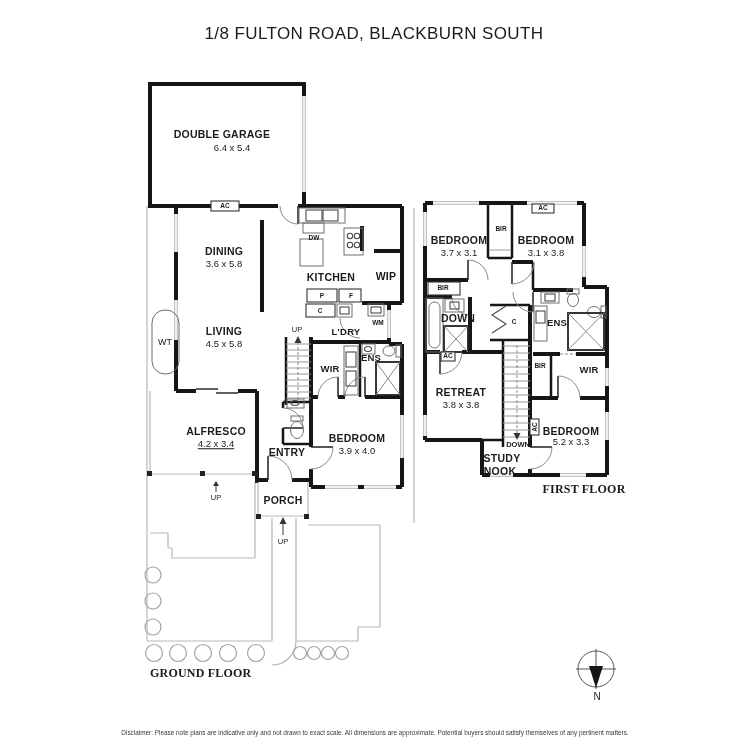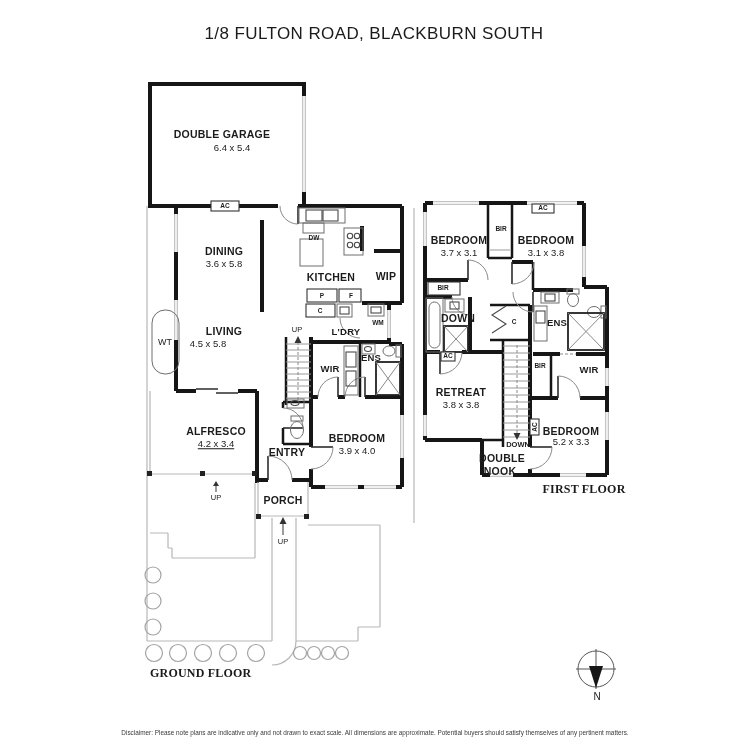--- a/index.html
+++ b/index.html
@@ -298,21 +298,21 @@
   <div class="lbl room" style="left:331px;top:277px;">KITCHEN</div>
   <div class="lbl room" style="left:386px;top:276px;">WIP</div>
   <div class="lbl xs" style="left:322px;top:296px;">P</div>
   <div class="lbl xs" style="left:351px;top:296px;">F</div>
   <div class="lbl xs" style="left:320px;top:311px;">C</div>
   <div class="lbl xs" style="left:378px;top:323px;">WM</div>
   <div class="lbl sm" style="left:297px;top:330px;">UP</div>
   <div class="lbl room2" style="left:346px;top:332px;">L'DRY</div>
   <div class="lbl sm9" style="left:165px;top:342px;">WT</div>
   <div class="lbl room" style="left:224px;top:331px;">LIVING</div>
-  <div class="lbl dim" style="left:208px;top:344px;">4.5 x 5.8</div>
+  <div class="lbl dim" style="left:224px;top:344px;">4.5 x 5.8</div>
   <div class="lbl room2" style="left:330px;top:369px;">WIR</div>
   <div class="lbl room2" style="left:371px;top:358px;">ENS</div>
   <div class="lbl room" style="left:216px;top:431px;">ALFRESCO</div>
   <div class="lbl dim" style="left:216px;top:444px;text-decoration:underline;">4.2 x 3.4</div>
   <div class="lbl room" style="left:287px;top:452px;">ENTRY</div>
   <div class="lbl room" style="left:357px;top:438px;">BEDROOM</div>
   <div class="lbl dim" style="left:357px;top:451px;">3.9 x 4.0</div>
   <div class="lbl room" style="left:283px;top:500px;">PORCH</div>
   <div class="lbl sm" style="left:216px;top:498px;">UP</div>
   <div class="lbl sm" style="left:283px;top:542px;">UP</div>
@@ -330,20 +330,20 @@
   <div class="lbl xs" style="left:514px;top:322px;">C</div>
   <div class="lbl room2" style="left:557px;top:323px;">ENS</div>
   <div class="lbl xs" style="left:540px;top:366px;">BIR</div>
   <div class="lbl room2" style="left:589px;top:370px;">WIR</div>
   <div class="lbl room" style="left:461px;top:392px;">RETREAT</div>
   <div class="lbl dim" style="left:461px;top:405px;">3.8 x 3.8</div>
   <div class="lbl xs vert" style="left:535px;top:427px;">AC</div>
   <div class="lbl sm" style="left:518px;top:445px;font-weight:bold;">DOWN</div>
   <div class="lbl room" style="left:571px;top:431px;">BEDROOM</div>
   <div class="lbl dim" style="left:571px;top:442px;">5.2 x 3.3</div>
-  <div class="lbl room" style="left:502px;top:458px;">DOUBLE</div>
+  <div class="lbl room" style="left:502px;top:458px;">STUDY</div>
   <div class="lbl room" style="left:500px;top:471px;">NOOK</div>
   <div class="lbl floor" style="left:584px;top:489px;">FIRST FLOOR</div>
 
   <div class="lbl nlab" style="left:597px;top:697px;">N</div>
   <div class="lbl disc" style="left:375px;top:733px;">Disclaimer: Please note plans are indicative only and not drawn to exact scale. All dimensions are approximate. Potential buyers should satisfy themselves of any pertinent matters.</div>
 
 </div>
 
 </body></html>

